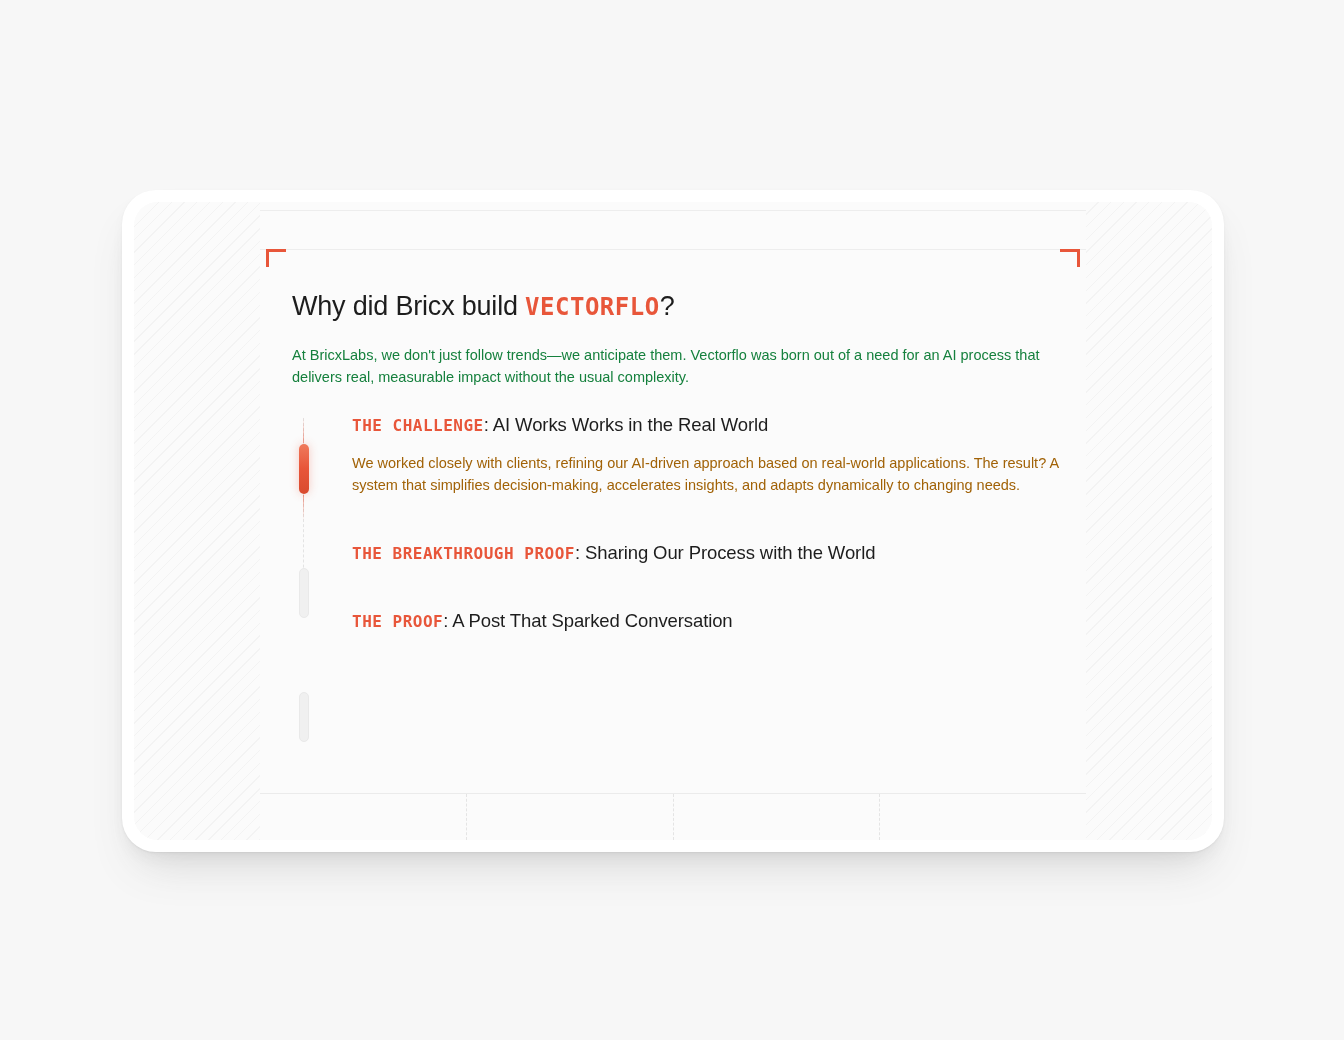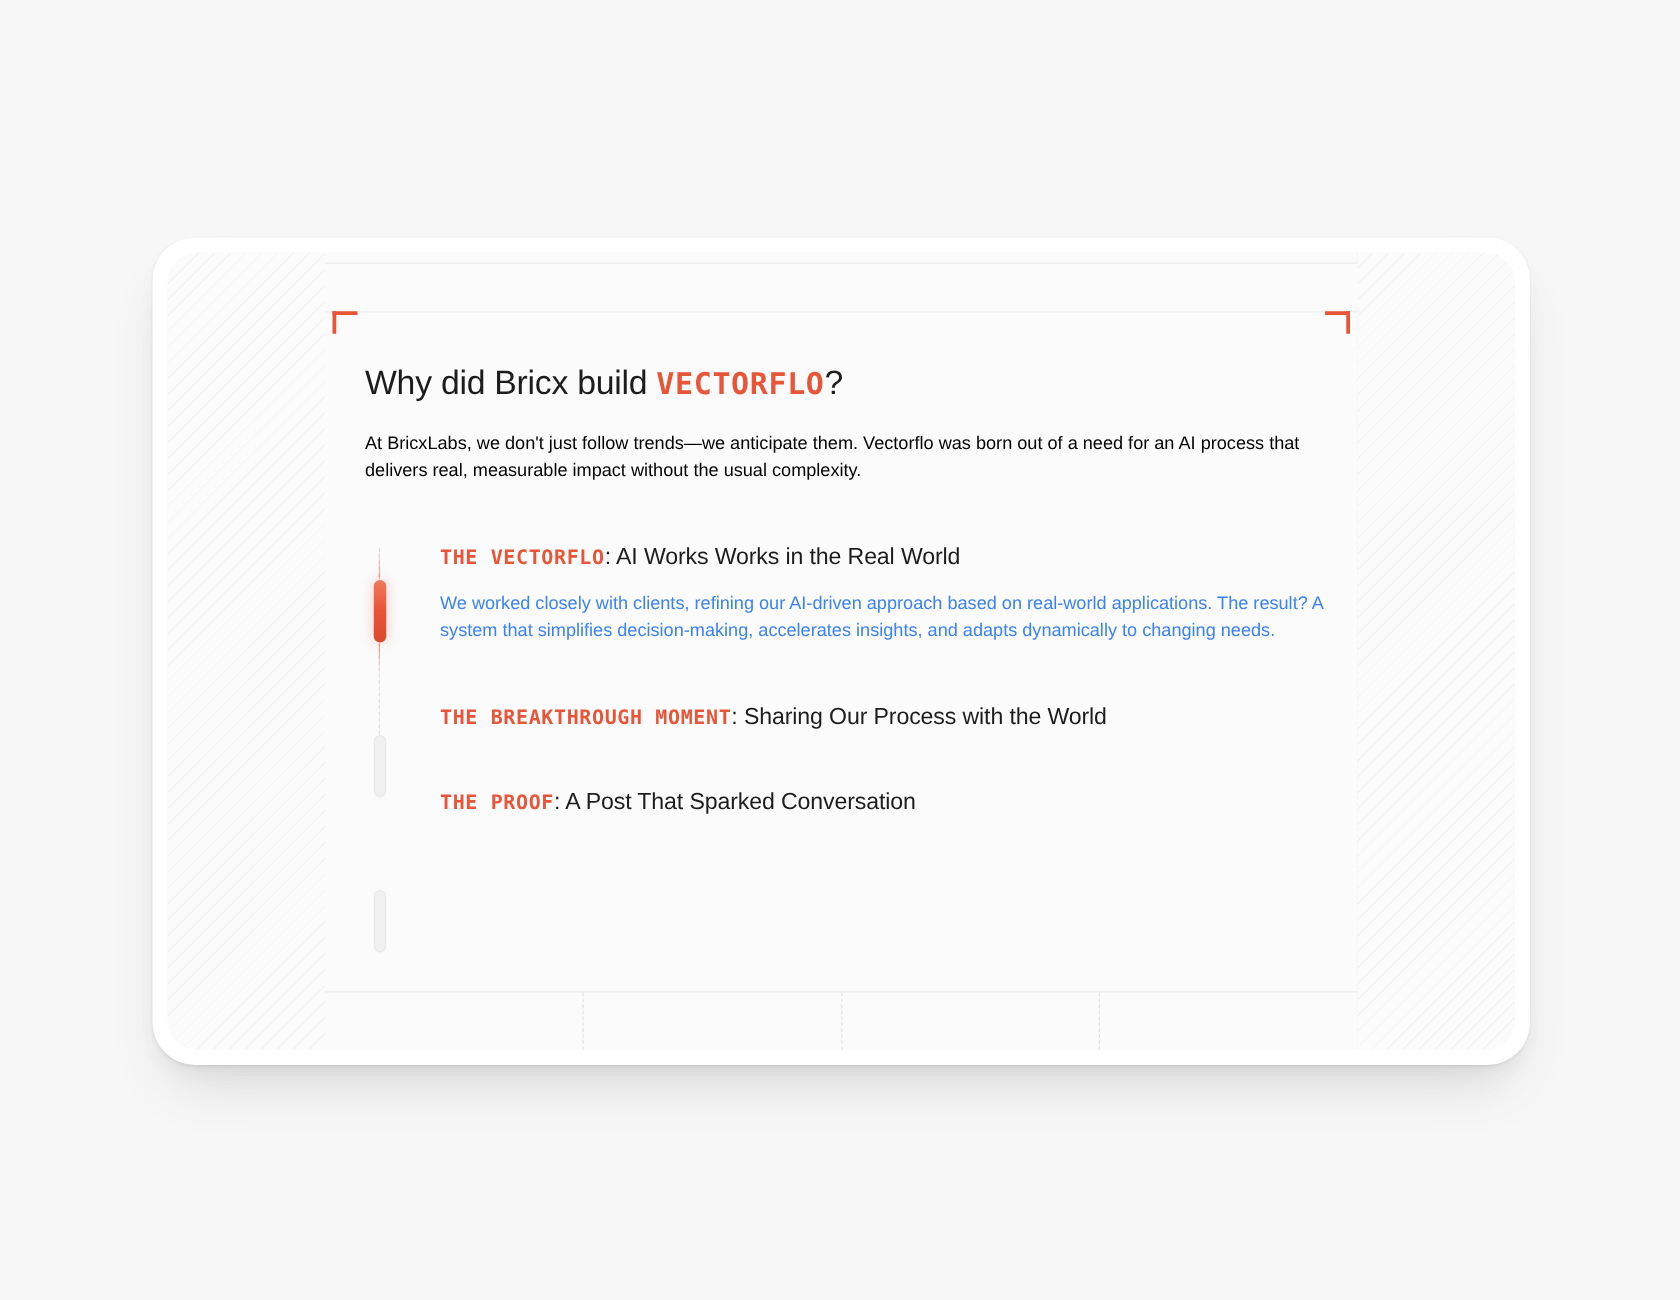--- a/index.html
+++ b/index.html
@@ -133,23 +133,23 @@
     font-family: "DejaVu Sans Mono", "Liberation Mono", monospace;
     color: #e8563a;
     font-weight: 700;
     letter-spacing: 0.5px;
   }
   .headline .techno { font-size: 24px; }
 
   .intro {
     font-size: 14.5px;
     line-height: 1.52;
-    color: #000000;
+    color: #15803d;
     max-width: 790px;
-    margin-bottom: 46px;
+    margin-bottom: 26px;
   }
 
   
   .timeline {
     position: relative;
     padding-left: 60px;
   }
   .timeline-rail {
     position: absolute;
     left: 11px;
@@ -196,21 +196,21 @@
     color: #1d1d1d;
     letter-spacing: -0.1px;
     margin-bottom: 16px;
     white-space: nowrap;
   }
   .sec-heading .techno { font-size: 16px; }
 
   .sec-body {
     font-size: 14.5px;
     line-height: 1.52;
-    color: #3b82f6;
+    color: #a16207;
     max-width: 740px;
   }
 
   
   .bottom-divider {
     position: absolute;
     left: 0; right: 0;
     bottom: 46px;
     border-top: 1px solid #ebebeb;
   }
@@ -253,26 +253,26 @@
           <p class="intro">At BricxLabs, we don't just follow trends—we anticipate them. Vectorflo was born out of a need for an AI process that delivers real, measurable impact without the usual complexity.</p>
 
           <div class="timeline">
             <div class="timeline-rail">
               <div class="rail-marker active" style="top:26px"></div>
               <div class="rail-marker" style="top:150px"></div>
               <div class="rail-marker" style="top:274px"></div>
             </div>
 
             <div class="tl-section">
-              <h2 class="sec-heading"><span class="techno">THE VECTORFLO</span><span>: </span><span>AI Works Works in the Real World</span></h2>
+              <h2 class="sec-heading"><span class="techno">THE CHALLENGE</span><span>: </span><span>AI Works Works in the Real World</span></h2>
               <p class="sec-body">We worked closely with clients, refining our AI-driven approach based on real-world applications. The result? A system that simplifies decision-making, accelerates insights, and adapts dynamically to changing needs.</p>
             </div>
 
             <div class="tl-section">
-              <h2 class="sec-heading"><span class="techno">THE BREAKTHROUGH MOMENT</span><span>: </span><span>Sharing Our Process with the World</span></h2>
+              <h2 class="sec-heading"><span class="techno">THE BREAKTHROUGH PROOF</span><span>: </span><span>Sharing Our Process with the World</span></h2>
             </div>
 
             <div class="tl-section">
               <h2 class="sec-heading"><span class="techno">THE PROOF</span><span>: </span><span>A Post That Sparked Conversation</span></h2>
             </div>
           </div>
         </div>
 
         <div class="bottom-divider"></div>
         <div class="bottom-cols">

